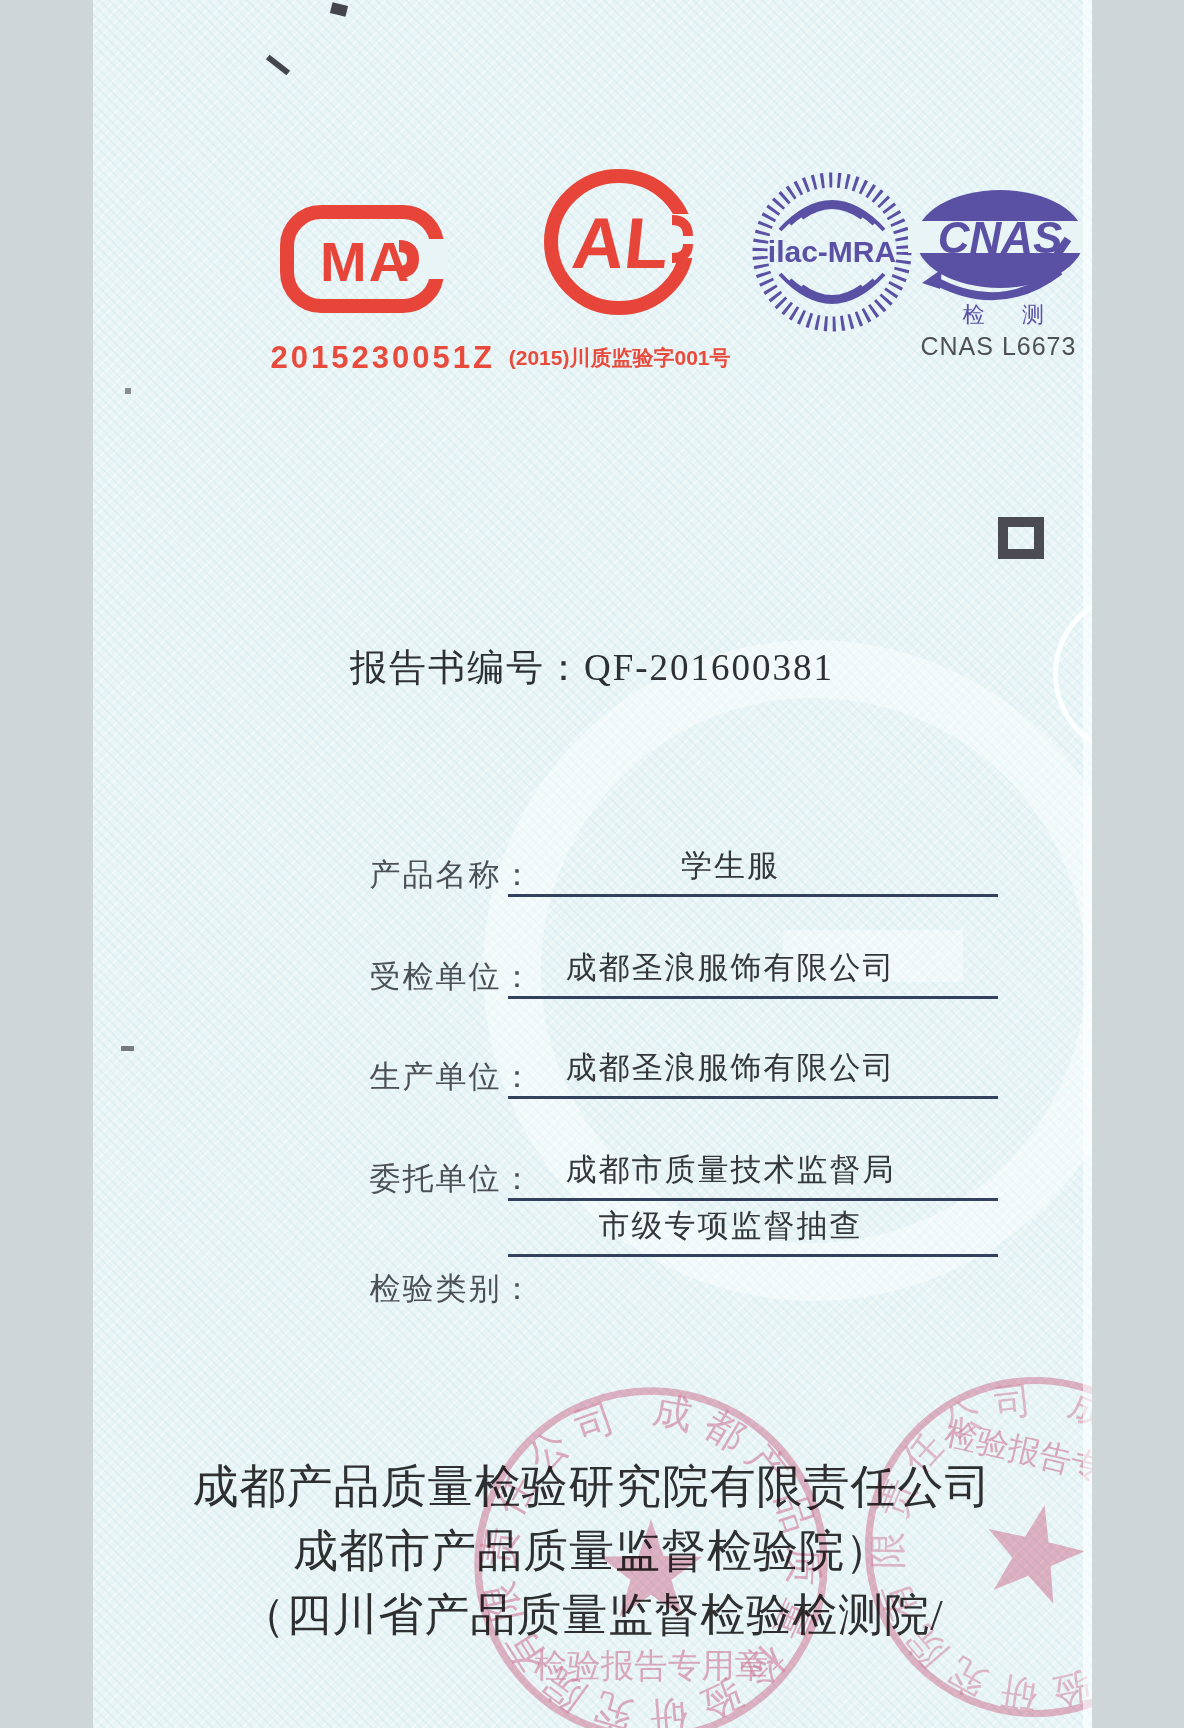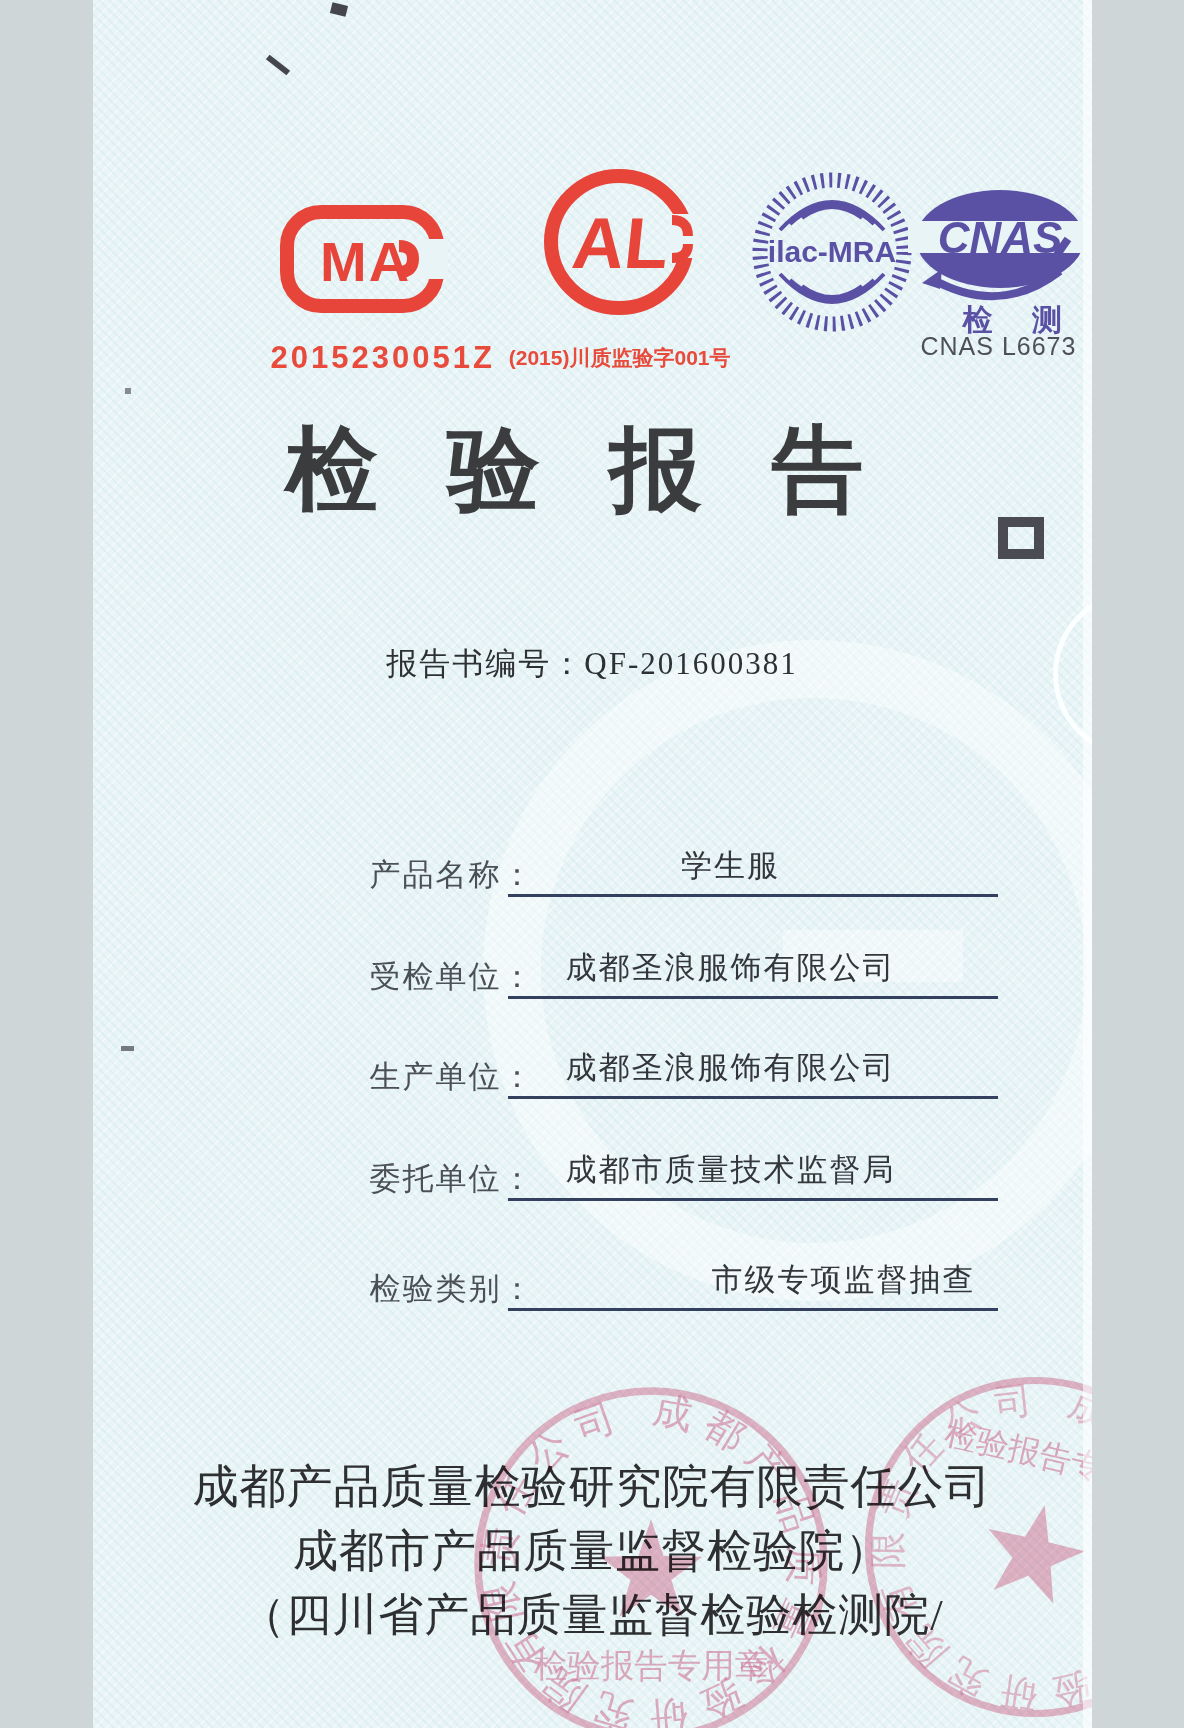--- a/index.html
+++ b/index.html
@@ -10,31 +10,31 @@
       repeating-linear-gradient(45deg, rgba(186,222,230,0.22) 0 2px, rgba(255,255,255,0) 2px 7px),
       repeating-linear-gradient(-45deg, rgba(255,255,255,0.35) 0 2px, rgba(255,255,255,0) 2px 8px);
     overflow:hidden;
     font-family:"Liberation Serif","DejaVu Serif",serif;
   }
   .abs{position:absolute;}
   
   .logo-code{position:absolute; color:#e84a3c; font-family:"Liberation Sans","DejaVu Sans",sans-serif;}
   #cma-code{left:178px; top:340px; width:200px; font-size:31px; letter-spacing:3px; font-weight:bold;}
   #cal-code{left:408px; top:344px; width:230px; font-size:21px; font-weight:bold; text-align:right;}
-  #cnas-sub{left:862px; top:300px; width:140px; color:#5a51a5; font-size:30px; letter-spacing:16px; text-indent:8px;font-weight:bold;}
+  #cnas-sub{left:862px; top:300px; width:140px; color:#5a51a5; font-size:22px; letter-spacing:16px; text-indent:8px;}
   #cnas-code{left:828px; top:332px; width:170px; color:#4d5156; font-size:25px; letter-spacing:1px; font-family:"Liberation Sans","DejaVu Sans",sans-serif; text-align:left;}
   
   #doc-title{
     position:absolute; top:408px; left:0; width:100%;
     text-align:center; font-size:92px; font-weight:bold; color:#3b3c3e;
     letter-spacing:70px; text-indent:35px; white-space:nowrap;
   }
   #report-line{
     position:absolute; top:643px; left:0; width:100%;
-    text-align:center; font-size:31px; color:#2e3134; letter-spacing:2px;
+    text-align:center; font-size:37px; color:#2e3134; letter-spacing:2px;
   }
   
   .frow-label{position:absolute; left:277px; font-size:31px; color:#4b5056; letter-spacing:2px;}
   .frow-line{
     position:absolute; left:415px; width:490px;
     border-bottom:3px solid #33415e;
     text-align:center; font-size:31px; color:#33373b;
     padding-bottom:7px; letter-spacing:2px;
   }
   .frow-line > span{display:inline-block; transform:translateX(-22px);}
@@ -110,40 +110,39 @@
   <svg class="abs" style="left:815px; top:183px;" width="182" height="132" viewBox="0 0 182 132">
     <ellipse cx="92" cy="56" rx="84" ry="49" fill="#5a51a5"></ellipse>
     <rect x="0" y="38" width="182" height="32" fill="#e8f4f6"></rect>
     <path d="M24,96 Q92,134 152,88 Q120,112 160,56" fill="none" stroke="#5a51a5" stroke-width="8"></path>
     <polygon points="14,100 34,86 32,106" fill="#5a51a5"></polygon>
     <text x="92" y="70" text-anchor="middle" font-size="44" font-weight="bold" font-style="italic" font-family="Liberation Serif, DejaVu Serif, serif" fill="#5a51a5">CNAS</text>
   </svg>
   <div class="abs" id="cnas-sub">检 测</div>
   <div class="abs" id="cnas-code">CNAS L6673</div>
 
-  <div id="doc-title">检验报告</div>
 
   <div id="report-line">
     <span>报告书编号：</span><span>QF-201600381</span>
   </div>
 
   <div class="frow-label" style="top:854px;text-align:center;">产品名称：</div>
   <div class="frow-line" style="top:845px;"><span>学生服</span></div>
 
   <div class="frow-label" style="top:956px;">受检单位：</div>
   <div class="frow-line" style="top:947px;"><span>成都圣浪服饰有限公司</span></div>
 
   <div class="frow-label" style="top:1056px;">生产单位：</div>
   <div class="frow-line" style="top:1047px;"><span>成都圣浪服饰有限公司</span></div>
 
   <div class="frow-label" style="top:1158px;">委托单位：</div>
   <div class="frow-line" style="top:1149px;"><span>成都市质量技术监督局</span></div>
 
   <div class="frow-label" style="top:1268px;">检验类别：</div>
-  <div class="frow-line" style="top:1259px;text-align:right;"><span>市级专项监督抽查</span></div>
+  <div class="frow-line" style="top:1205px;"><span>市级专项监督抽查</span></div>
 
   <div id="org-block">
     <div id="org-line1">成都产品质量检验研究院有限责任公司</div>
     <div id="org-line3">成都市产品质量监督检验院）</div>
     <div id="org-line2">（四川省产品质量监督检验检测院/</div>
   </div>
 
   <svg class="stamp" id="stamp-left" style="left:372px; top:1378px;" width="372" height="372" viewBox="0 0 400 400">
     <circle cx="200" cy="200" r="186" fill="none" stroke="#dd5c82" stroke-width="8" opacity="0.55"></circle>
     <defs>

